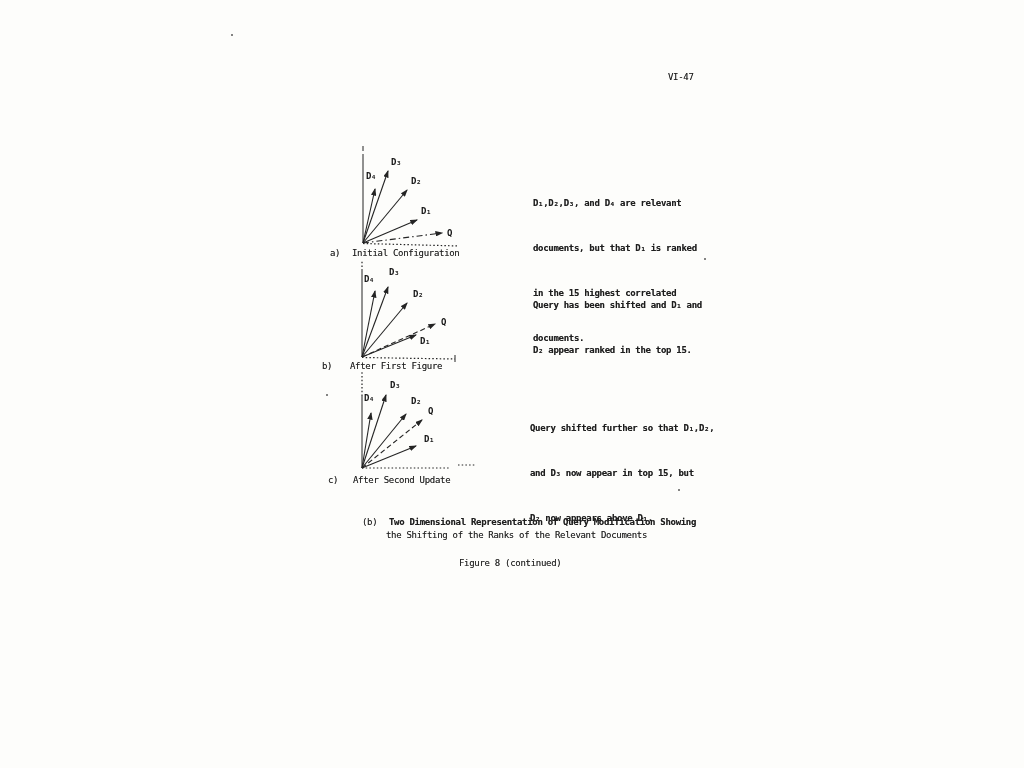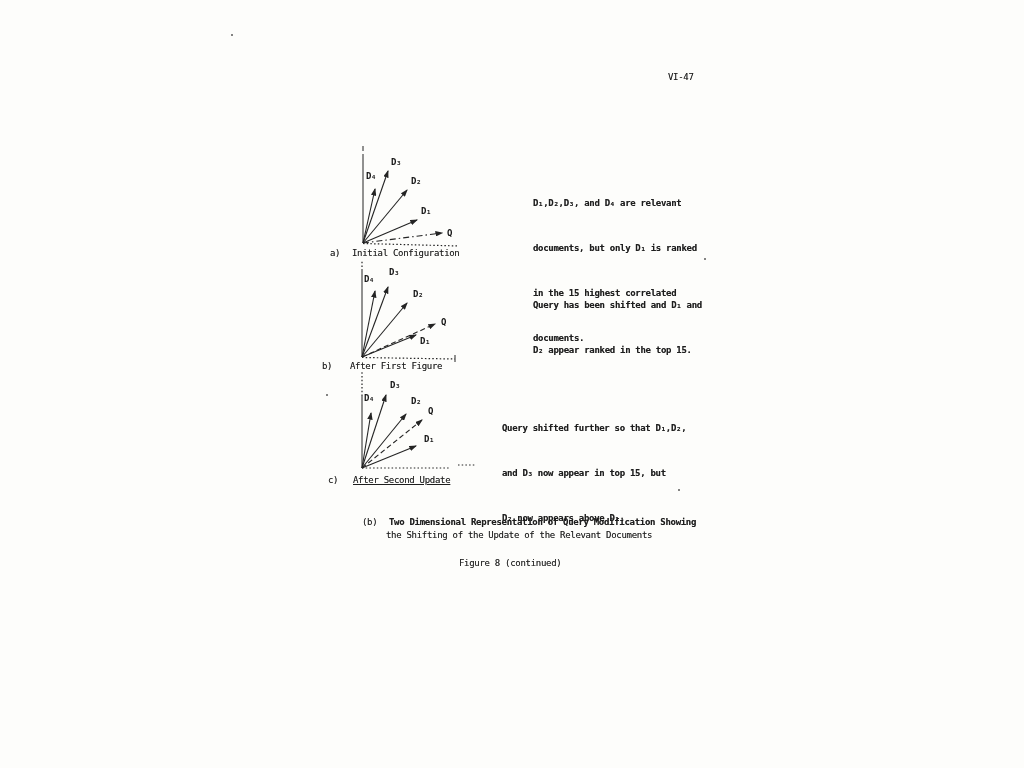--- a/index.html
+++ b/index.html
@@ -55,21 +55,21 @@
     <text x="36" y="36">D₄</text>
     <text x="61" y="22">D₃</text>
     <text x="81" y="41">D₂</text>
     <text x="91" y="71">D₁</text>
     <text x="117" y="93">Q</text>
   </svg>
   <div class="typ" style="left:330px; top:246px;">a)</div>
   <div class="typ" style="left:352px; top:246px;">Initial Configuration</div>
   <div class="typ note" style="left:533px; top:166px;">
     <div>D₁,D₂,D₃, and D₄ are relevant</div>
-    <div>documents, but only D₁ is ranked</div>
+    <div>documents, but that D₁ is ranked</div>
     <div>in the 15 highest correlated</div>
     <div>documents.</div>
   </div>
 
   <svg class="diag" style="left:329px; top:257px;" width="160" height="112" viewBox="0 0 160 112">
     <defs>
       <marker id="ah-b" markerWidth="7" markerHeight="5" refX="6" refY="2.5" orient="auto">
         <path d="M0,0 L7,2.5 L0,5 Z" fill="#242424"></path>
       </marker>
     </defs>
@@ -110,25 +110,25 @@
     <line x1="33" y1="100" x2="77" y2="46" marker-end="url(#ah-c)"></line>
     <line class="dsh" x1="33" y1="100" x2="93" y2="52" marker-end="url(#ah-c)"></line>
     <line x1="33" y1="100" x2="87" y2="78" marker-end="url(#ah-c)"></line>
     <text x="35" y="33">D₄</text>
     <text x="61" y="20">D₃</text>
     <text x="82" y="36">D₂</text>
     <text x="99" y="46">Q</text>
     <text x="95" y="74">D₁</text>
   </svg>
   <div class="typ" style="left:328px; top:473px;">c)</div>
-  <div class="typ" style="left:353px; top:473px;text-decoration:underline;">After Second Update</div>
-  <div class="typ note" style="left:502px; top:391px;">
+  <div class="typ" style="left:353px; top:473px;">After Second Update</div>
+  <div class="typ note" style="left:530px; top:391px;">
     <div>Query shifted further so that D₁,D₂,</div>
     <div>and D₃ now appear in top 15, but</div>
     <div>D₂ now appears above D₁.</div>
   </div>
 
   <div class="typ" style="left:362px; top:515px;">(b)</div>
   <div class="typ" style="left:389px; top:515px;font-weight:bold;">Two Dimensional Representation of Query Modification Showing</div>
-  <div class="typ" style="left:386px; top:528px;">the Shifting of the Update of the Relevant Documents</div>
+  <div class="typ" style="left:386px; top:528px;">the Shifting of the Ranks of the Relevant Documents</div>
   <div class="typ" style="left:459px; top:556px;">Figure 8 (continued)</div>
 
 </div>
 
 </body></html>

